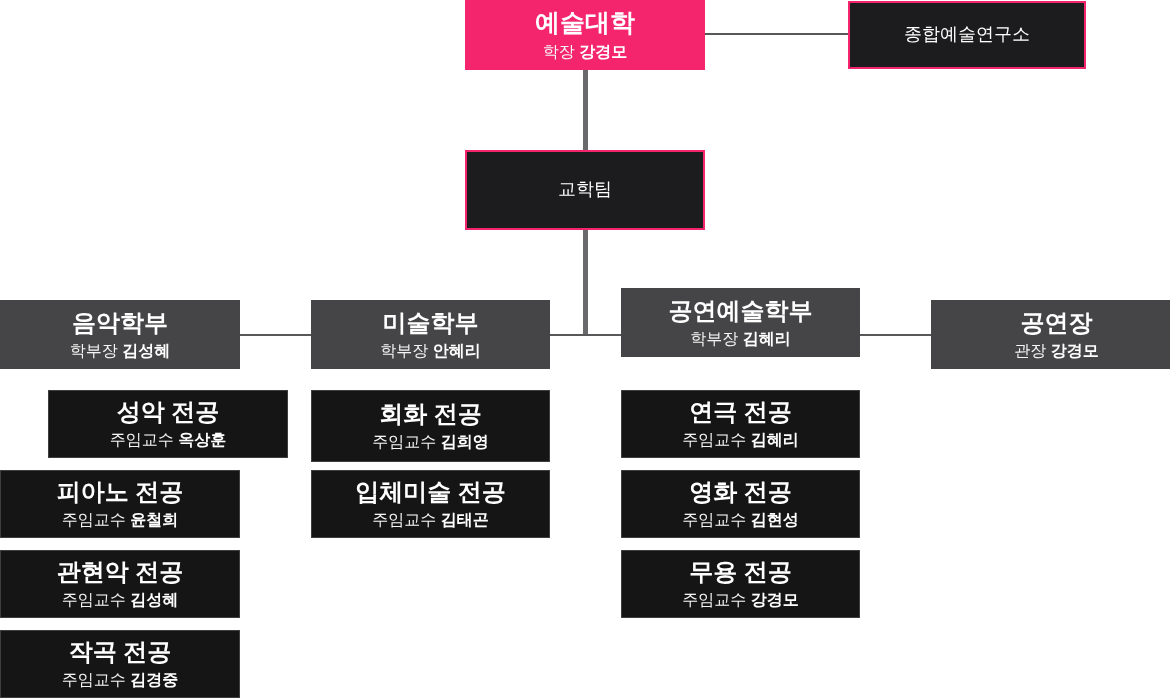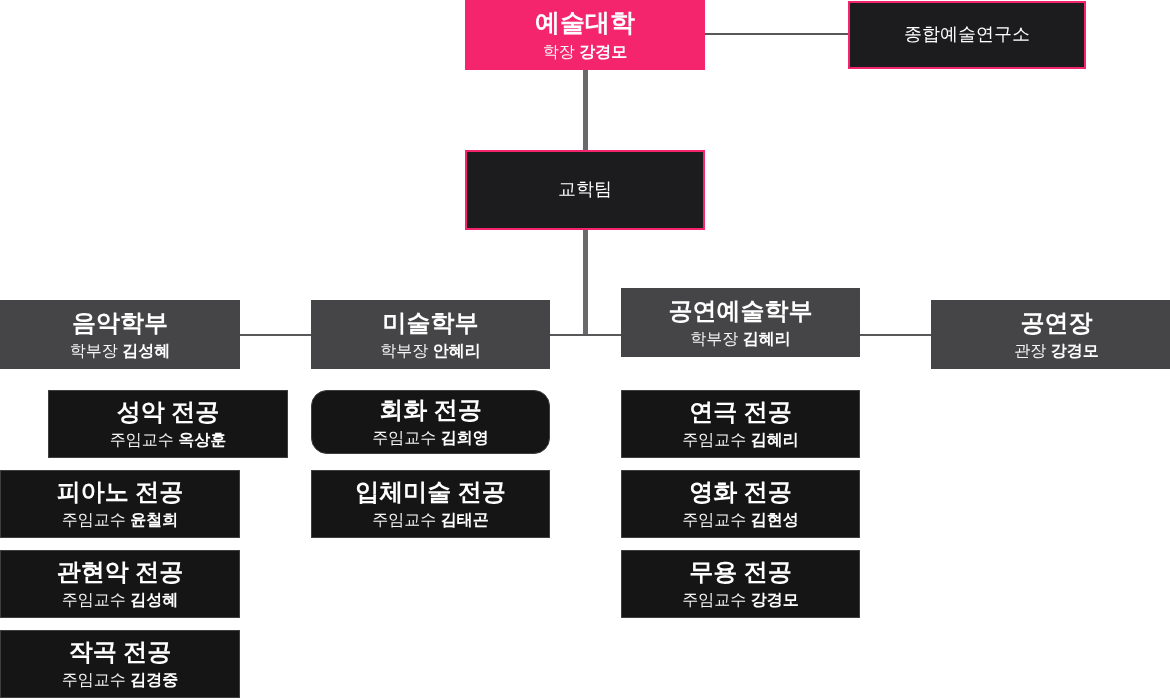--- a/index.html
+++ b/index.html
@@ -121,21 +121,21 @@
   </div>
 
   <div class="node major" style="left:0; top:630px; width:240px; height:68px;">
     <div class="t">작곡 전공</div>
     <div class="s">
       <span>주임교수</span>
       <span class="nm">김경중</span>
     </div>
   </div>
 
-  <div class="node major" style="left:311px; top:390px; width:239px; height:64px;border-radius:16px;">
+  <div class="node major" style="left:311px; top:390px; width:239px; height:72px;">
     <div class="t">회화 전공</div>
     <div class="s">
       <span>주임교수</span>
       <span class="nm">김희영</span>
     </div>
   </div>
 
   <div class="node major" style="left:311px; top:470px; width:239px; height:68px;">
     <div class="t">입체미술 전공</div>
     <div class="s">

